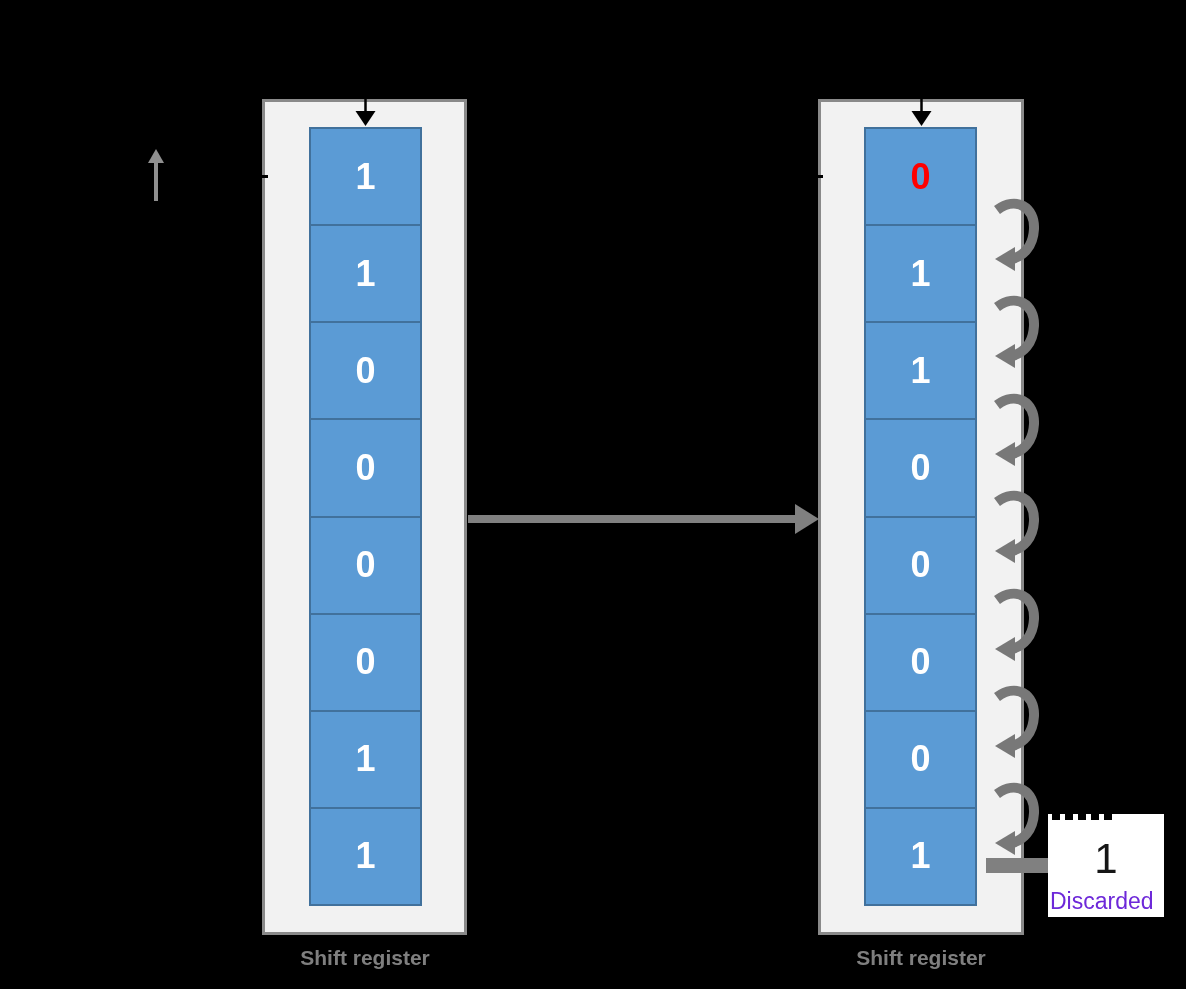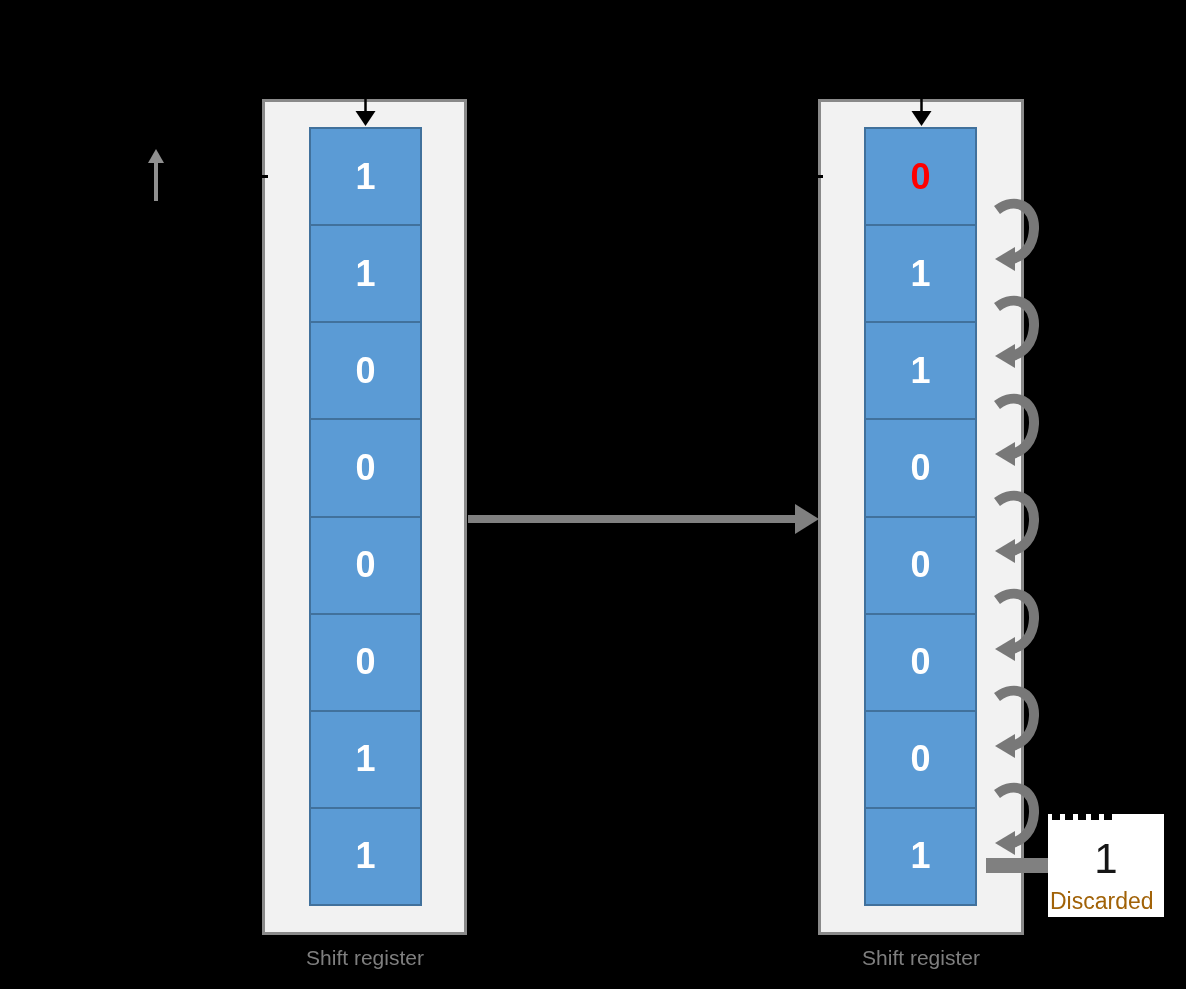--- a/index.html
+++ b/index.html
@@ -31,21 +31,21 @@
   }
   .cell:first-child{margin-top:0;}
   .cell span{
     color:var(--bit-text,#ffffff);
     font-size:36px;font-weight:600;line-height:1;
   }
   .cell.highlight span{color:var(--highlight,#ff0000);font-weight:700;}
   
   .reg-label{
     position:absolute;top:946px;width:240px;text-align:center;
-    font-size:21px;font-weight:normal;color:var(--label,#7f7f7f);
+    font-size:21px;font-weight:bold;color:var(--label,#7f7f7f);
   }
   .reg-label.left{left:245px;}
   .reg-label.right{left:801px;}
   
   .abs{position:absolute;}
   .arcs-wrap{position:absolute;left:992px;top:0;width:48px;height:989px;}
   .arc{position:absolute;left:0;width:48px;height:76px;}
   
   .discard-box{
     position:absolute;left:1048px;top:814px;width:116px;height:103px;
@@ -54,21 +54,21 @@
   .frag{
     position:absolute;top:0;left:4px;width:65px;height:6px;
     background:repeating-linear-gradient(90deg,#000 0 8px,transparent 8px 13px);
   }
   .discard-value{
     position:absolute;top:24px;left:0;width:100%;text-align:center;
     font-size:42px;font-weight:400;color:#161616;line-height:1;
   }
   .discard-label{
     position:absolute;bottom:2px;left:2px;white-space:nowrap;
-    font-size:23px;color:#a16207;text-align:center;
+    font-size:23px;color:#6d28d9;text-align:center;
   }
   
   .notch{position:absolute;top:175px;width:13px;height:3px;background:#000;}
   .notch.l{left:255px;} .notch.r{left:810px;}
 </style>
 </head>
 <body>
 
 <div class="canvas">
 

